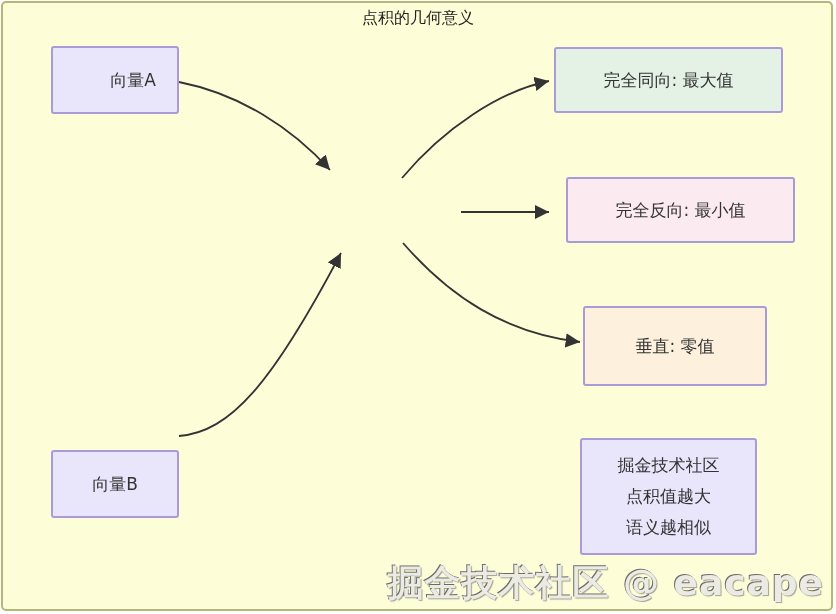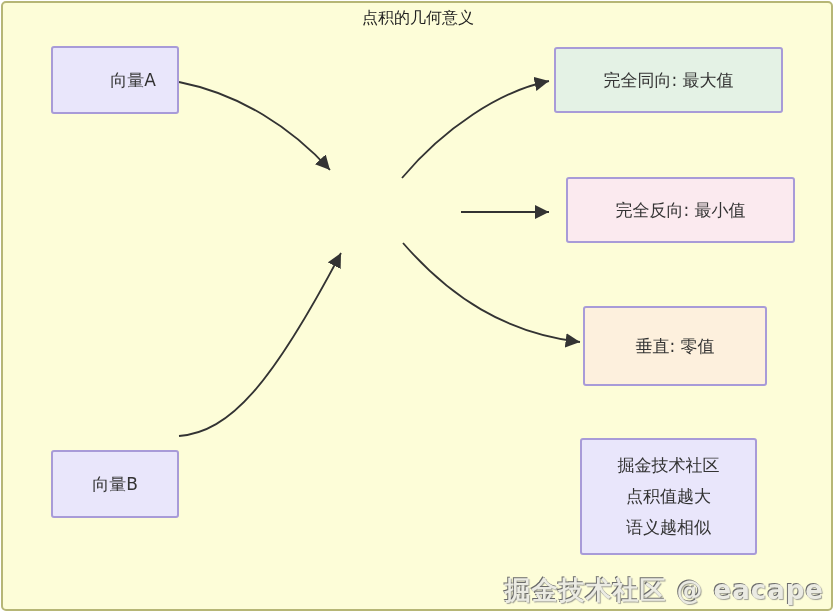--- a/index.html
+++ b/index.html
@@ -63,21 +63,21 @@
   .node-same       { left: 554px; top: 47px;  width: 229px; height: 66px; }
   .node-opposite   { left: 554px; top: 177px; width: 229px; height: 66px; margin-left: 12px; }
   .node-perp       { left: 583px; top: 306px; width: 184px; height: 80px; }
   .node-note       { left: 580px; top: 438px; width: 177px; height: 117px; flex-direction: column; }
   .node-note .note-line { line-height: 31px; }
 
   .watermark {
     position: absolute;
     right: 12px;
     bottom: 6px;
-    font-size: 26px;
+    font-size: 36px;
     font-weight: bold;
     letter-spacing: 1px;
     color: #ebebe3;
     text-shadow: -1px -1px 0 #6b6b6b, 1px 1px 1px #a0a096;
     white-space: nowrap;
   }
 </style>
 </head>
 <body>
 

